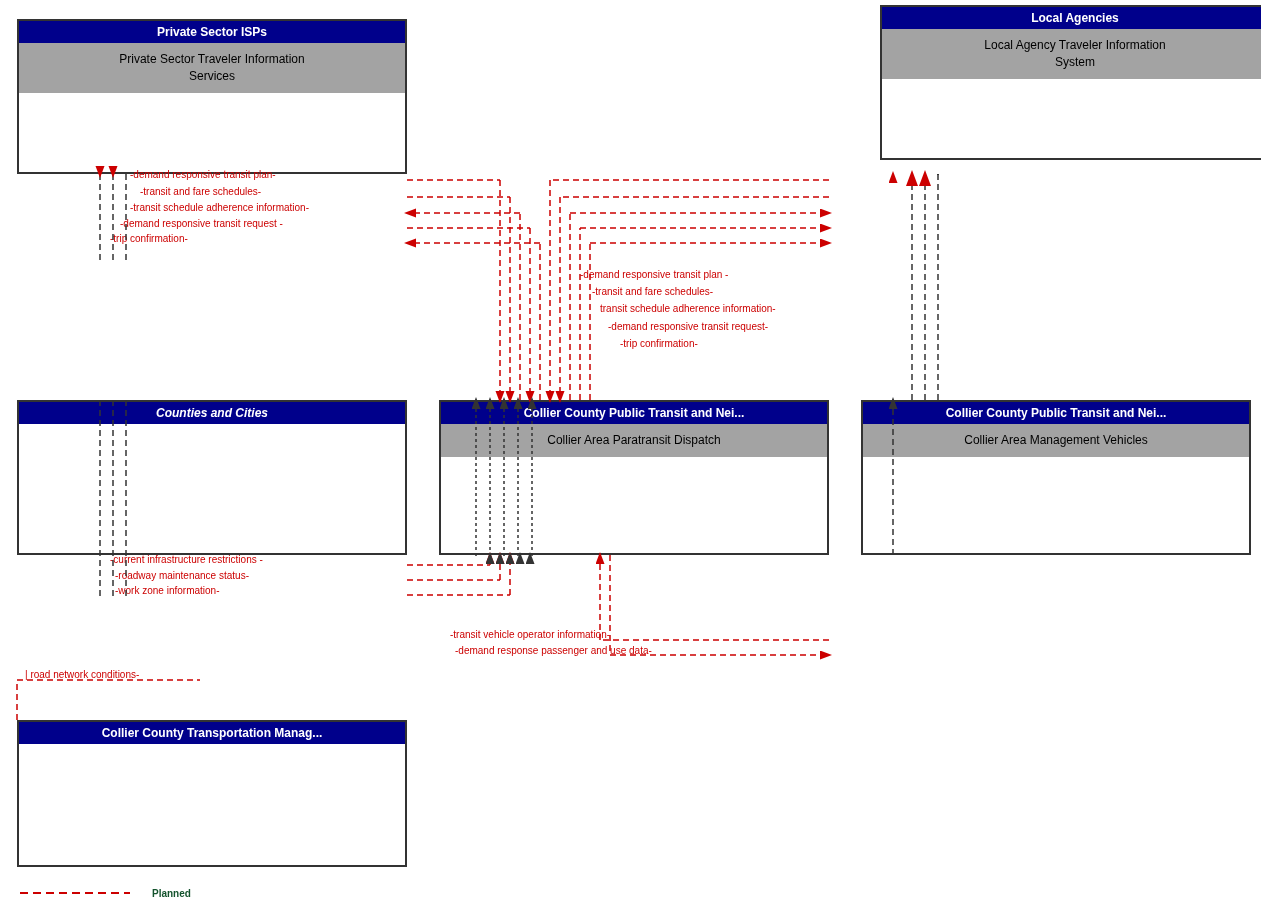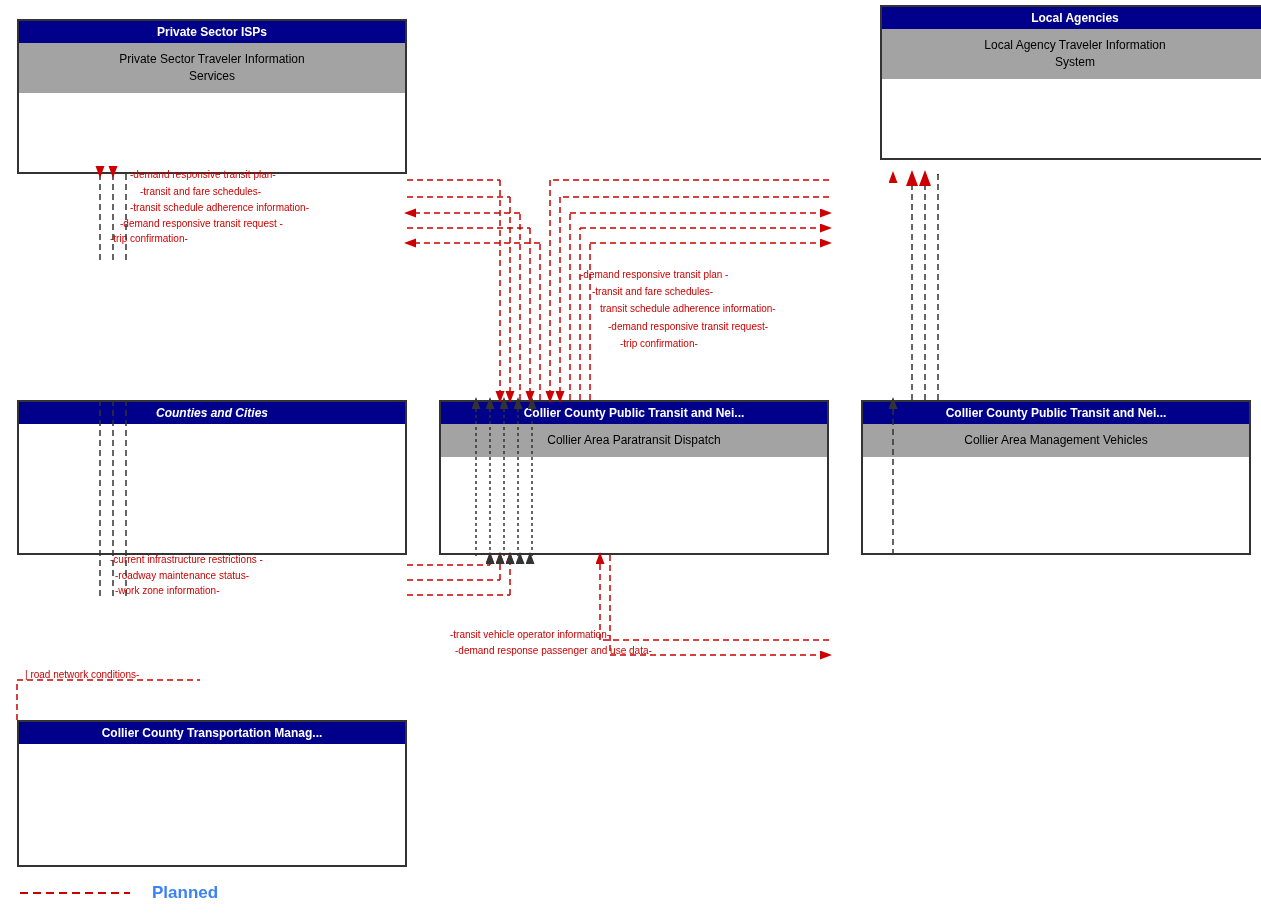--- a/index.html
+++ b/index.html
@@ -204,16 +204,16 @@
     <line x1="504" y1="556" x2="504" y2="400" stroke="#333" stroke-width="1.5" stroke-dasharray="3,3" marker-end="url(#arrowBlack)"></line>
     <line x1="518" y1="556" x2="518" y2="400" stroke="#333" stroke-width="1.5" stroke-dasharray="3,3" marker-end="url(#arrowBlack)"></line>
     <line x1="532" y1="556" x2="532" y2="400" stroke="#333" stroke-width="1.5" stroke-dasharray="3,3" marker-end="url(#arrowBlack)"></line>
 
   </svg>
 
   <div class="legend" style="position:absolute;bottom:20px;left:20px;display:flex;align-items:center;gap:12px;">
     <svg width="120" height="20">
       <line x1="0" y1="10" x2="110" y2="10" stroke="#c00" stroke-width="2" stroke-dasharray="8,5"></line>
     </svg>
-    <span style="color:#3b82f6;font-size:17px;font-weight:bold;">Planned</span>
+    <span style="color:#14532d;font-size:10px;font-weight:bold;">Planned</span>
   </div>
 
 </div>
 
 </body></html>

